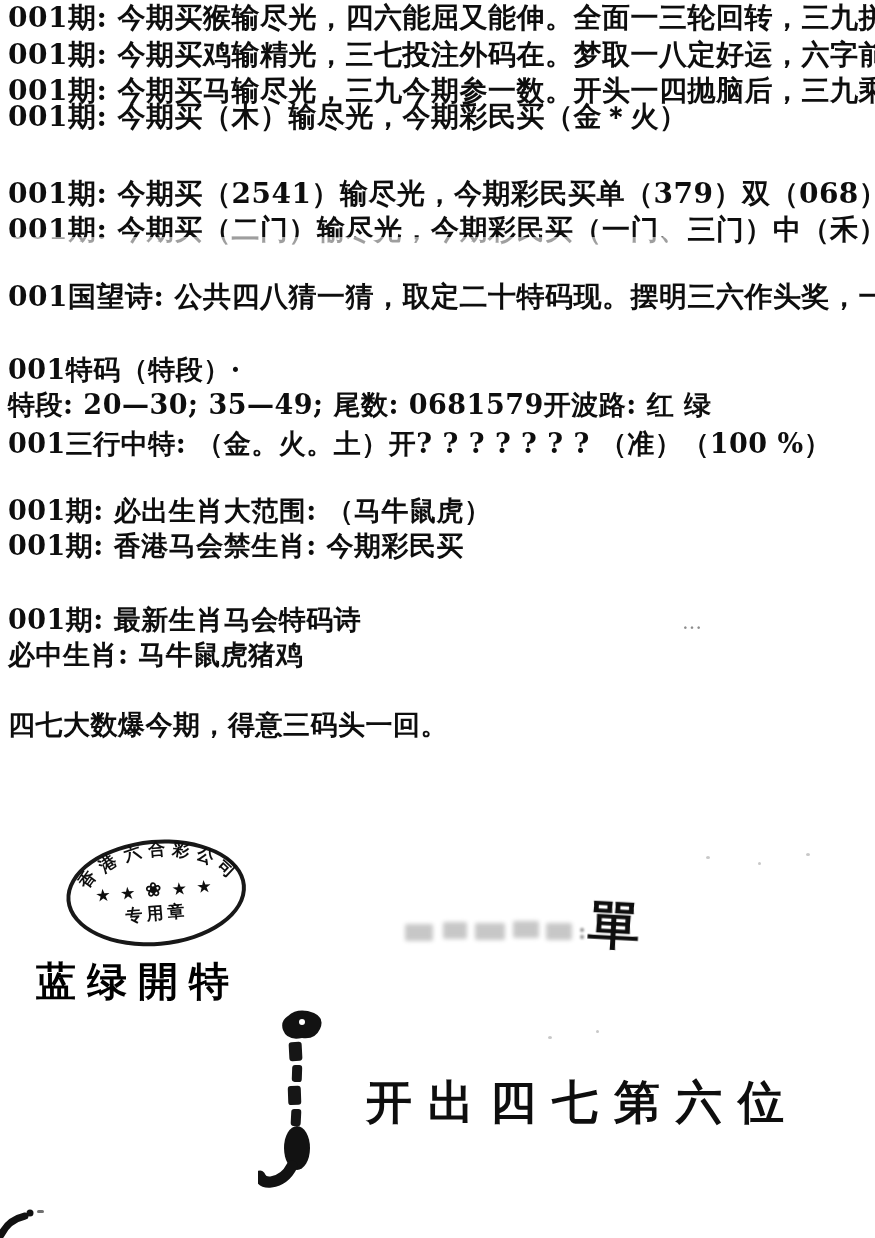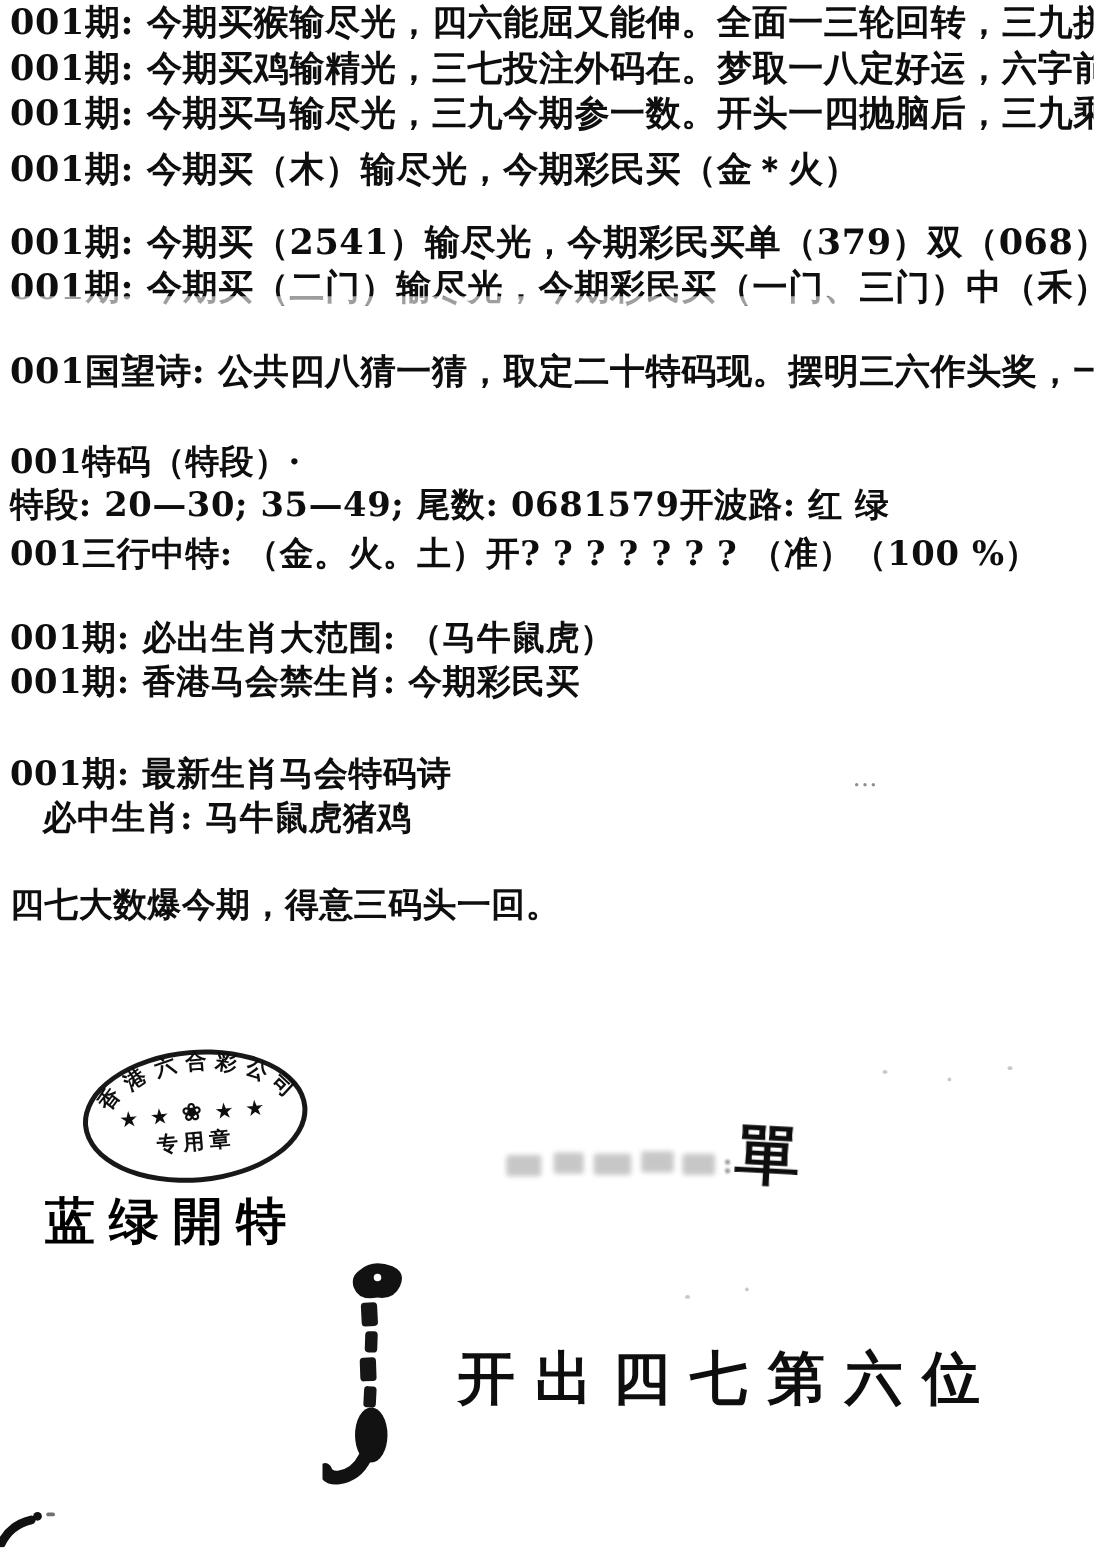--- a/index.html
+++ b/index.html
@@ -7,21 +7,21 @@
     position:relative;width:875px;height:1238px;background:#fff;
     overflow:hidden;color:#0e0e0e;
     font-family:"DejaVu Serif","Liberation Serif",serif;
     font-weight:700;
   }
   .abs{position:absolute;white-space:nowrap;line-height:1.05;}
   .ln{font-size:28px;letter-spacing:0.5px;}
   .ln-sm{font-size:27px;letter-spacing:0.5px;}
   .center-ln{font-size:23px;letter-spacing:1px;}
   .big-ln{font-size:46px;letter-spacing:16px;font-weight:700;}
-  .bluegreen{font-size:40px;letter-spacing:11px;font-weight:700;filter:blur(0.4px) contrast(1.4);font-family:Liberation Mono, monospace;}
+  .bluegreen{font-size:40px;letter-spacing:11px;font-weight:700;filter:blur(0.4px) contrast(1.4);}
   .dan{font-size:52px;font-weight:700;transform:rotate(3deg);filter:blur(0.3px);}
   .dots{font-size:20px;color:#8d8d8d;letter-spacing:5px;font-weight:400;}
   
   .stamp{position:absolute;left:64px;top:836px;width:182px;height:110px;transform:rotate(-5deg);}
   .stamp-ellipse{position:absolute;left:2px;top:4px;width:172px;height:98px;border:4px solid #181818;border-radius:50%;}
   .arc-ch{position:absolute;font-size:17px;font-weight:700;}
   .stamp-stars{position:absolute;left:0;right:0;top:42px;text-align:center;font-size:15px;letter-spacing:3px;}
   .stamp-flower{font-size:19px;}
   .stamp-label{position:absolute;left:0;right:0;top:66px;text-align:center;font-size:17px;letter-spacing:4px;}
   
@@ -31,38 +31,38 @@
   .noise-dot{position:absolute;background:#9a9a9a;border-radius:50%;opacity:0.55;}
 </style>
 </head>
 <body>
 
 <div class="sheet">
 
   <div class="abs ln" style="left:8px;top:3px;">001期: 今期买猴输尽光，四六能屈又能伸。全面一三轮回转，三九拼合定格局.</div>
   <div class="abs ln" style="left:8px;top:40px;">001期: 今期买鸡输精光，三七投注外码在。梦取一八定好运，六字前后锁二四.</div>
   <div class="abs ln" style="left:8px;top:76px;">001期: 今期买马输尽光，三九今期参一数。开头一四抛脑后，三九乘数得五六.</div>
-  <div class="abs ln" style="left:8px;top:121px;">001期: 今期买（木）输尽光，今期彩民买（金＊火）</div>
+  <div class="abs ln" style="left:8px;top:102px;">001期: 今期买（木）输尽光，今期彩民买（金＊火）</div>
   <div class="abs ln" style="left:8px;top:179px;">001期: 今期买（2541）输尽光，今期彩民买单（379）双（068）尾中</div>
   <div class="abs ln" style="left:8px;top:215px;">001期: 今期买（二门）输尽光，今期彩民买（一门、三门）中（禾）</div>
 
   <div class="streak" style="left:0;top:237px;width:680px;height:7px;"></div>
 
   <div class="abs ln" style="left:8px;top:282px;">001国望诗: 公共四八猜一猜，取定二十特码现。摆明三六作头奖，一七齐攻八走红.</div>
 
   <div class="abs ln-sm" style="left:8px;top:356px;">001特码（特段）·</div>
   <div class="abs ln-sm" style="left:8px;top:391px;">特段: 20—30; 35—49; 尾数: 0681579开波路: 红 绿</div>
   <div class="abs ln-sm" style="left:8px;top:430px;">001三行中特: （金。火。土）开? ? ? ? ? ? ? （准）（100 %）</div>
 
   <div class="abs ln-sm" style="left:8px;top:497px;text-align:right;">001期: 必出生肖大范围: （马牛鼠虎）</div>
   <div class="abs ln-sm" style="left:8px;top:532px;">001期: 香港马会禁生肖: 今期彩民买</div>
 
   <div class="abs ln-sm" style="left:8px;top:606px;">001期: 最新生肖马会特码诗</div>
   <div class="abs dots" style="left:682px;top:612px;">…</div>
-  <div class="abs ln-sm" style="left:8px;top:641px;margin-left:26px;">必中生肖: 马牛鼠虎猪鸡</div>
+  <div class="abs ln-sm" style="left:8px;top:641px;">必中生肖: 马牛鼠虎猪鸡</div>
   <div class="abs ln-sm" style="left:8px;top:711px;">四七大数爆今期，得意三码头一回。</div>
 
 
   <div class="stamp">
     <div class="stamp-ellipse"></div>
     <span class="arc-ch" style="left:16px;top:26px;transform:rotate(-48deg);">香</span>
     <span class="arc-ch" style="left:38px;top:12px;transform:rotate(-30deg);">港</span>
     <span class="arc-ch" style="left:63px;top:4px;transform:rotate(-14deg);">六</span>
     <span class="arc-ch" style="left:88px;top:2px;">合</span>
     <span class="arc-ch" style="left:112px;top:5px;transform:rotate(14deg);">彩</span>

